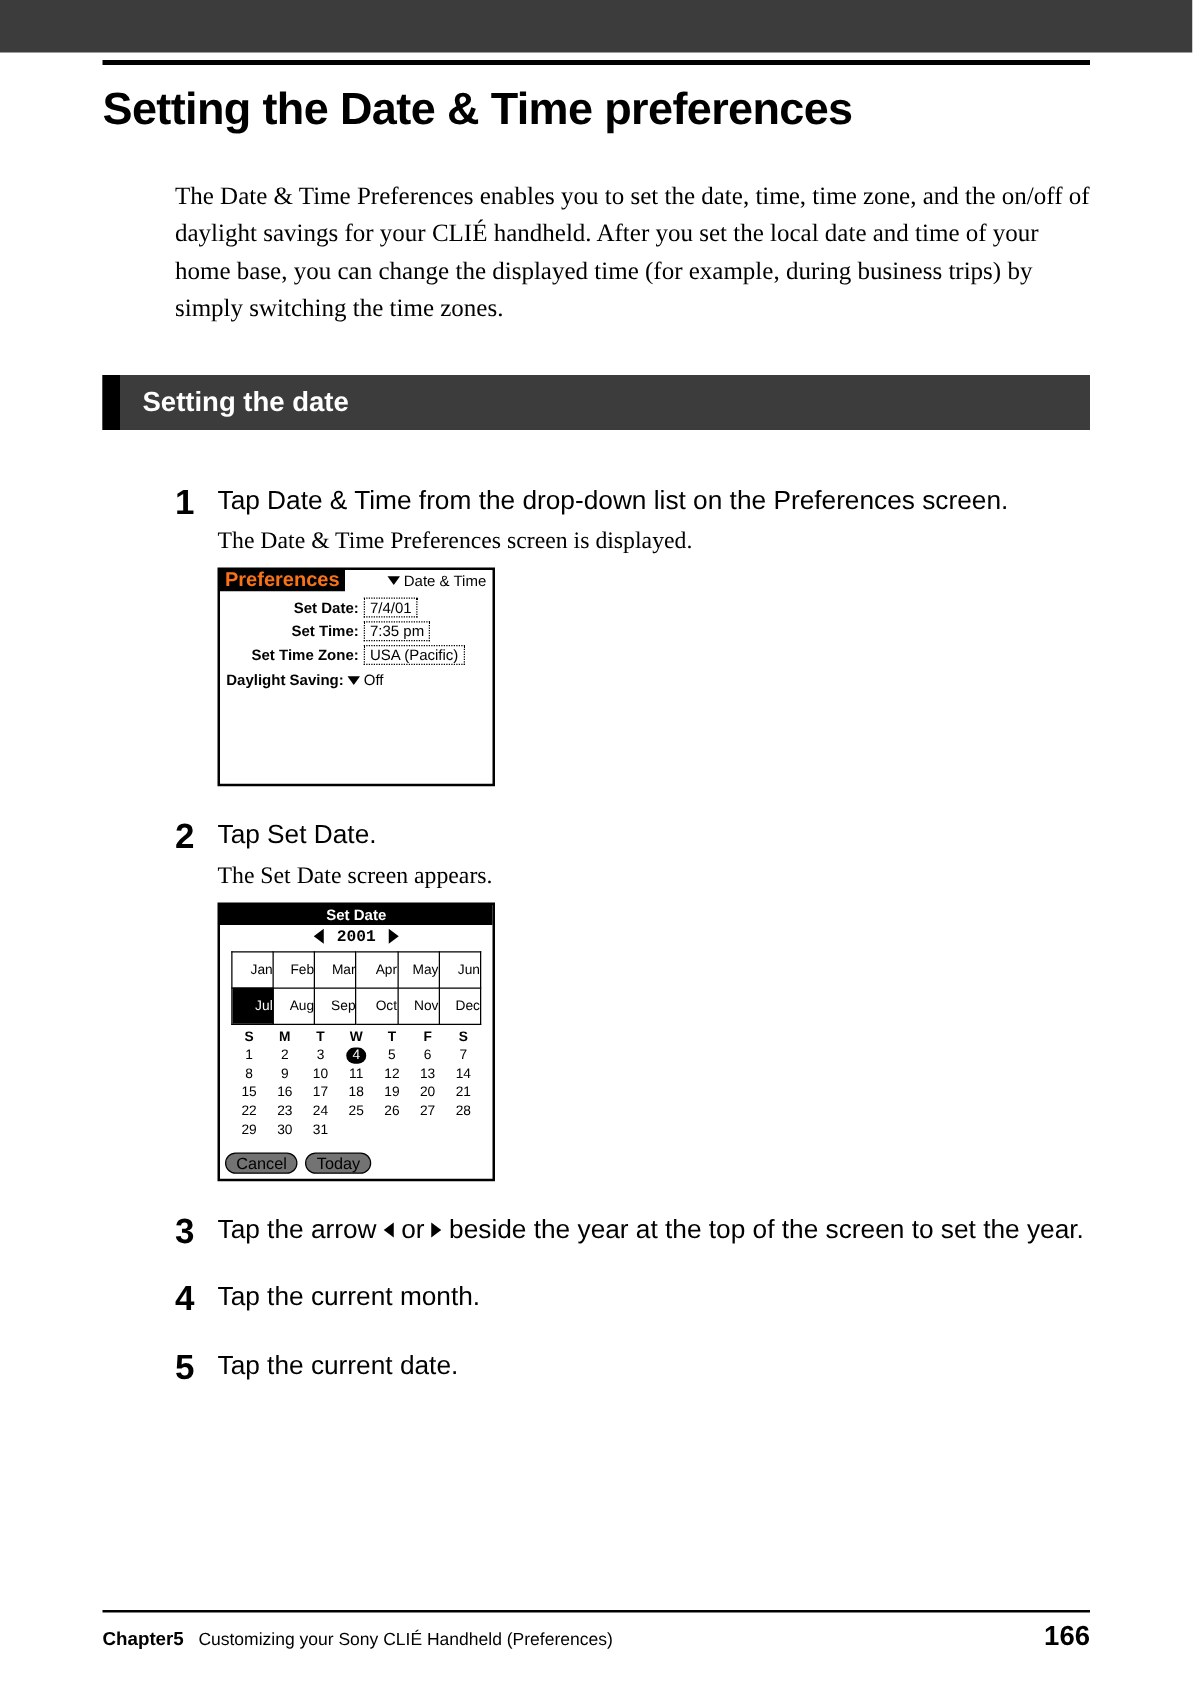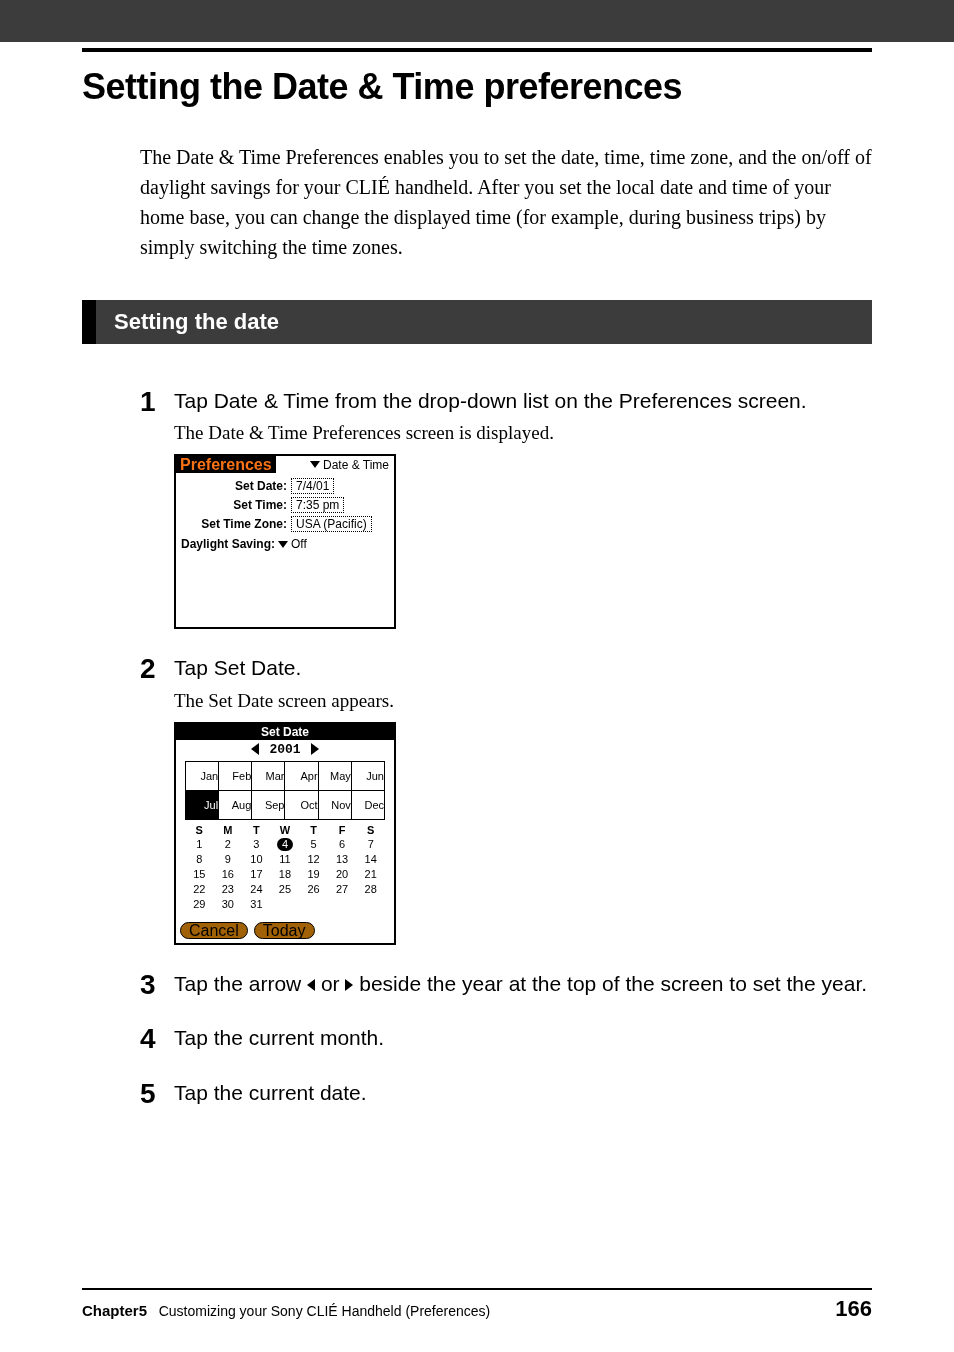--- a/index.html
+++ b/index.html
@@ -38,21 +38,21 @@
   .tri-l { width:0;height:0;border-top:6px solid transparent;border-bottom:6px solid transparent;border-right:8px solid #000;display:inline-block; }
   .tri-r { width:0;height:0;border-top:6px solid transparent;border-bottom:6px solid transparent;border-left:8px solid #000;display:inline-block; }
   .sd-months { width: 200px; margin: 2px auto; border-collapse: collapse; font-size:11px; table-layout: fixed; }
   .sd-months td { border:1px solid #000; text-align:right; padding:0; height:29px; width:33px; }
   .sd-months td.sel { background:#000; color:#fff; }
   .sd-days { width: 200px; margin: 3px auto 6px auto; border-collapse: collapse; font-size:11px; table-layout:fixed; }
   .sd-days th { font-weight:700; padding:1px; }
   .sd-days td { text-align:center; padding:1px; height:15px; }
   .sd-days td .sel-day { display:inline-block; background:#000; color:#fff; border-radius:8px; width:16px; height:13px; line-height:13px; }
   .sd-buttons { display:flex; gap:6px; padding:4px; }
-  .palm-btn { border:1px solid #000; border-radius:10px; padding:0 8px; font-size:16px; line-height:15px; background:#a16207; }
+  .palm-btn { border:1px solid #000; border-radius:10px; padding:0 8px; font-size:13px; line-height:15px; background:#737373; }
 
   .inline-arrow { display:inline-block; vertical-align: middle; }
   .footer-hr { height:2px; background:#000; margin:0 82px; position:absolute; bottom:62px; left:0; right:0; }
   .footer { position:absolute; bottom:30px; left:82px; right:82px; display:flex; justify-content:space-between; align-items:baseline; font-family: Arial, sans-serif; }
   .footer-left { font-size:14px; }
   .footer-left b { font-family: 'Arial Black', Arial, sans-serif; font-weight:900; font-size:15px;text-align:right; }
   .footer-right { font-family:'Arial Black', Arial, sans-serif; font-weight:900; font-size:22px; }
 </style>
 </head>
 <body>

